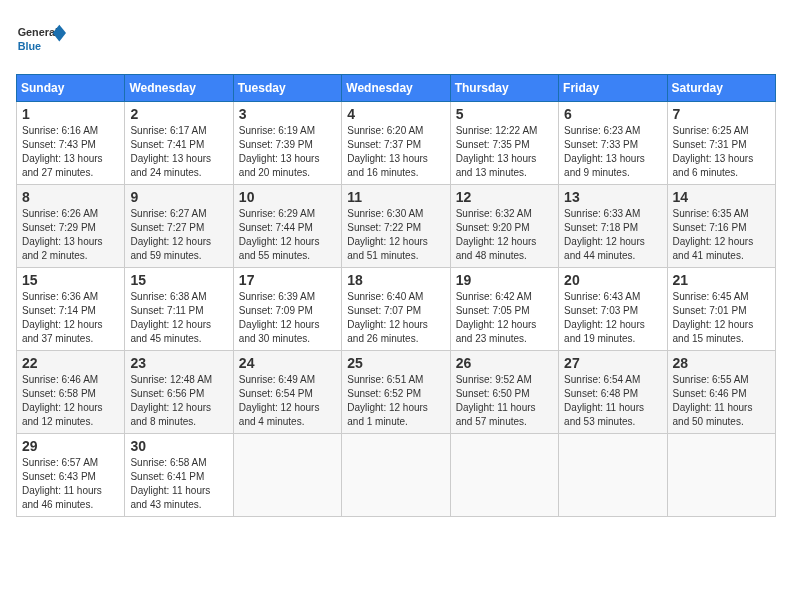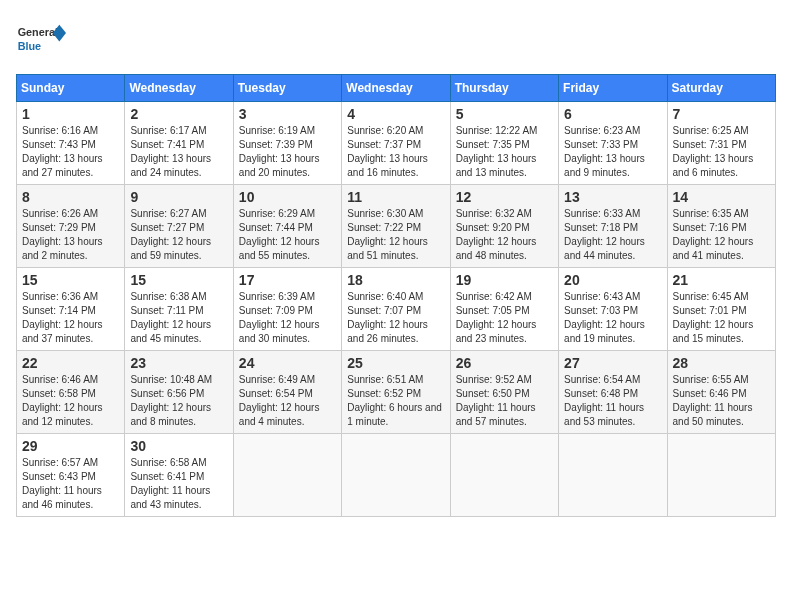--- a/index.html
+++ b/index.html
@@ -286,39 +286,39 @@
           <span class="day-number">22</span>
         <div class="day-info">
           <span>Sunrise: 6:46 AM</span><br>
           <span>Sunset: 6:58 PM</span><br>
           <span>Daylight: 12 hours and 12 minutes.</span>
         </div>
         </td>
         <td>
           <span class="day-number">23</span>
         <div class="day-info">
-          <span>Sunrise: 10:48 AM</span><br>
+          <span>Sunrise: 12:48 AM</span><br>
           <span>Sunset: 6:56 PM</span><br>
           <span>Daylight: 12 hours and 8 minutes.</span>
         </div>
         </td>
         <td>
           <span class="day-number">24</span>
         <div class="day-info">
           <span>Sunrise: 6:49 AM</span><br>
           <span>Sunset: 6:54 PM</span><br>
           <span>Daylight: 12 hours and 4 minutes.</span>
         </div>
         </td>
         <td>
           <span class="day-number">25</span>
         <div class="day-info">
           <span>Sunrise: 6:51 AM</span><br>
           <span>Sunset: 6:52 PM</span><br>
-          <span>Daylight: 6 hours and 1 minute.</span>
+          <span>Daylight: 12 hours and 1 minute.</span>
         </div>
         </td>
         <td>
           <span class="day-number">26</span>
         <div class="day-info">
           <span>Sunrise: 9:52 AM</span><br>
           <span>Sunset: 6:50 PM</span><br>
           <span>Daylight: 11 hours and 57 minutes.</span>
         </div>
         </td>

